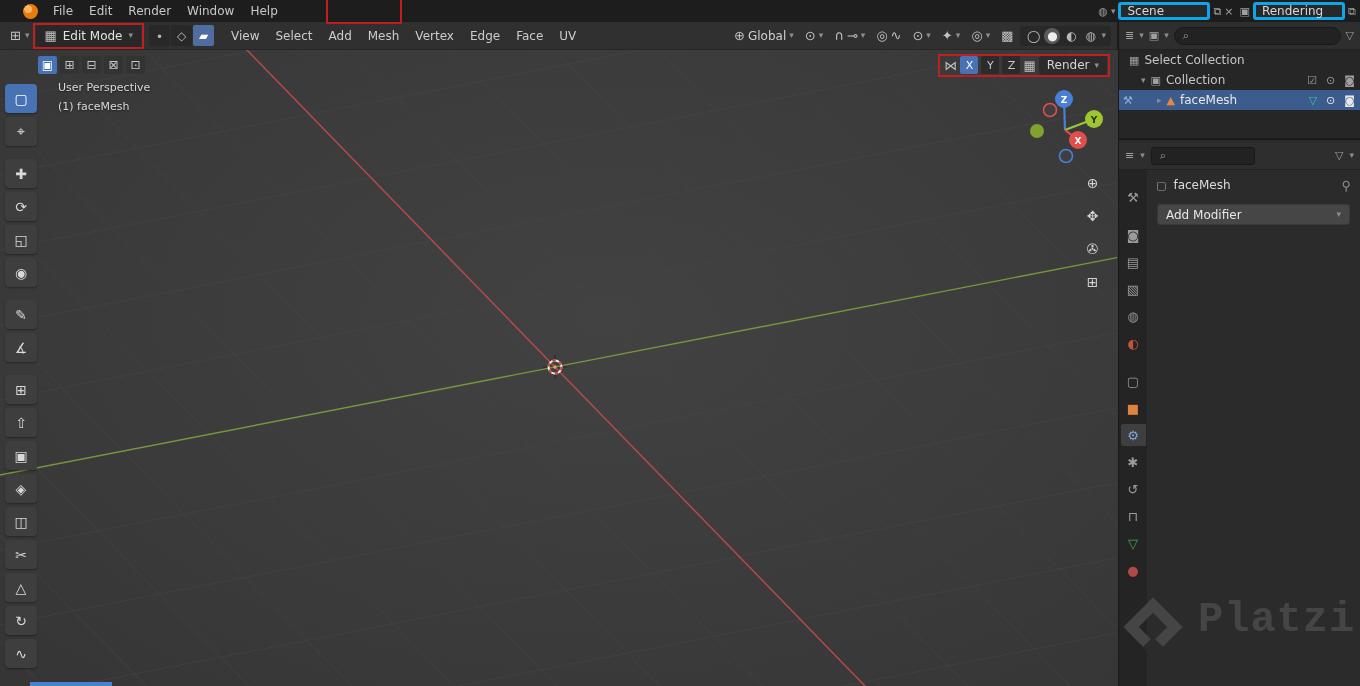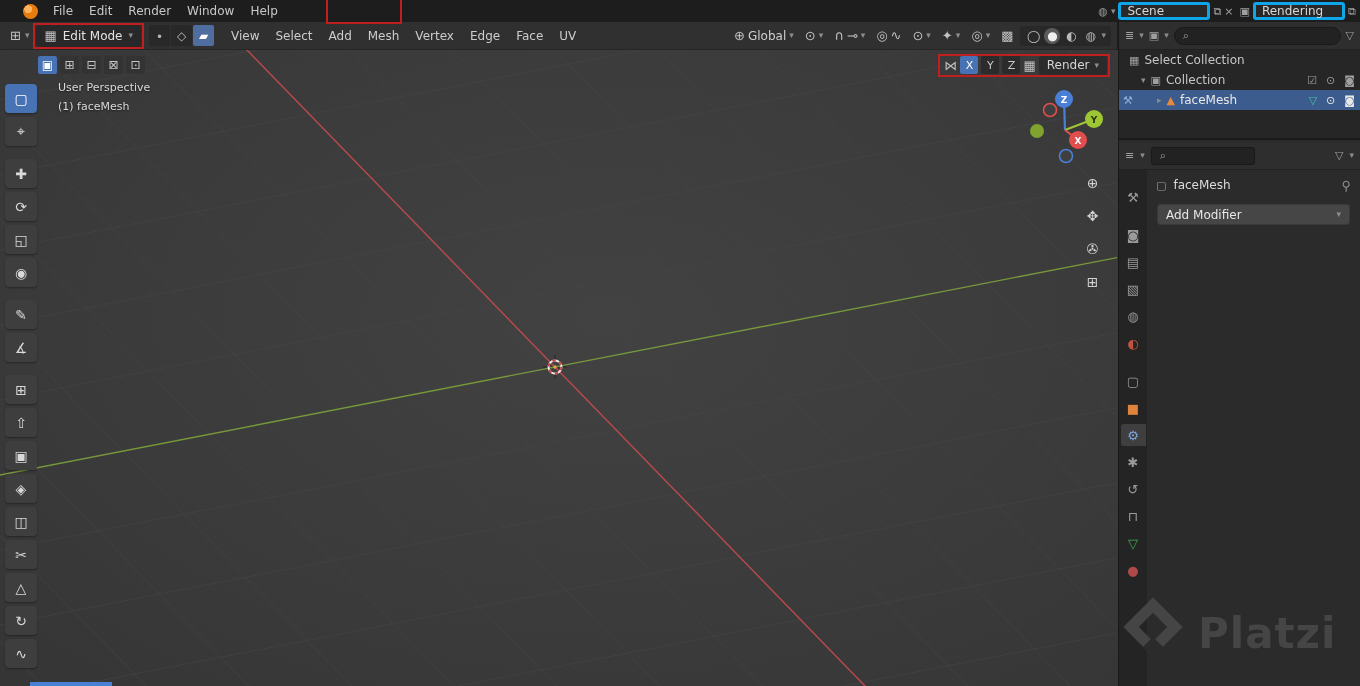--- a/index.html
+++ b/index.html
@@ -117,22 +117,22 @@
   .ptab.c-data { color:#3fae53; } .ptab.c-material { color:#b04a4a; }
   .props-content { flex:1; display:flex; flex-direction:column; }
   .pc-breadcrumb { height:30px; display:flex; align-items:center; gap:7px; padding:0 9px; color:#dcdcdc; }
   .pc-breadcrumb .pin { margin-left:auto; color:#8d8d8d; font-size:13px; }
   .add-mod { margin:4px 10px 0 10px; height:21px; background:#464646; border:1px solid #393939;
              border-radius:3px; display:flex; align-items:center; gap:6px; padding:0 8px;
              color:#e6e6e6; }
   .add-mod .caret { margin-left:auto; }
 
   
-  .watermark { position:absolute; left:1122px; top:596px; display:flex; align-items:flex-end;
-               gap:14px; z-index:7; pointer-events:none; opacity:.95; }
+  .watermark { position:absolute; left:1122px; top:596px; display:flex; align-items:flex-start;
+               gap:14px; z-index:7; pointer-events:none; opacity:.95;font-family:Liberation Mono, monospace; }
   .wm-diamond { width:42px; height:42px; border:11px solid #474747; transform:rotate(45deg);
                 margin:10px; position:relative; }
   .wm-notch { position:absolute; right:-11px; bottom:-11px; width:14px; height:14px; background:#2b2b2b; }
   .wm-text { font-size:42px; font-weight:bold; color:#474747; letter-spacing:1px; }
 
   
   .annotation { position:absolute; border:2px solid #bf1f1f; z-index:9; pointer-events:none; }
   .status-strip { position:absolute; left:30px; top:682px; width:82px; height:4px;
                   background:#4a7fd6; z-index:8; }
   .teal { color:#43c0a0 !important; } .orange { color:#e8883c !important; }

